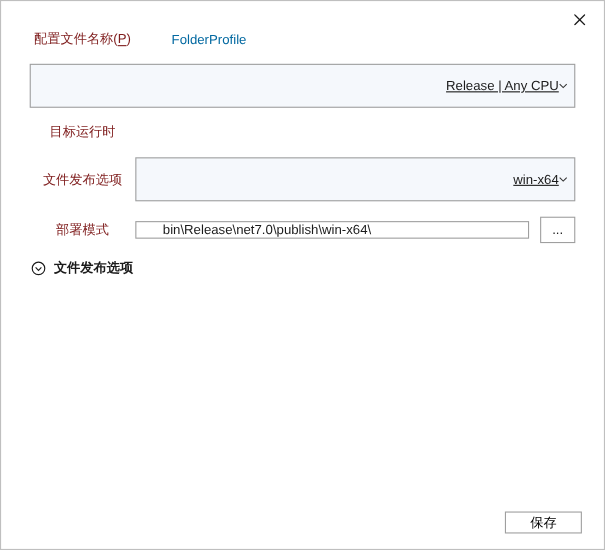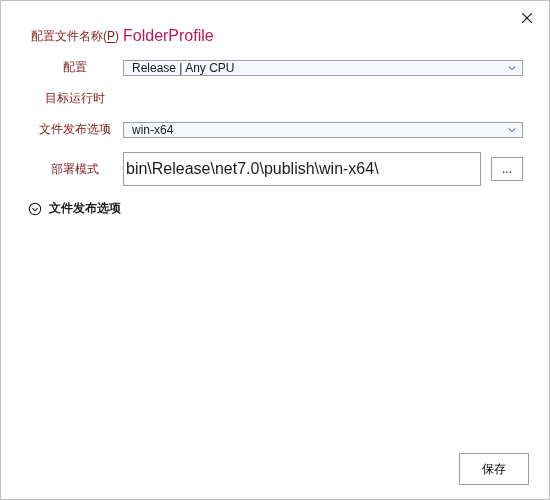--- a/index.html
+++ b/index.html
@@ -35,49 +35,51 @@
     margin-bottom: 14px;
   }
   .row-label {
     width: 96px;
     flex-shrink: 0;
     font-size: 12px;
     color: #7f1d1d;
     text-align: center;
   }
   .row-value-static {
-    font-size: 16px;
-    color: #be185d;
+    font-size: 12px;
+    color: #0369a1;
+    margin-left: 33px;
   }
   .select {
     flex: 1;
     display: flex;
     align-items: center;
-    justify-content: space-between;
+    justify-content: flex-end;
     border: 1px solid #9f9f9f;
     background: #f5f8fc;
-    height: 16px;
+    height: 40px;
     padding: 0 6px 0 8px;
     cursor: pointer;
+    text-decoration: underline;
   }
   .select-text { font-size: 12px; }
   .select-caret svg { width: 8px; height: 8px; display:block; }
   .select.boxed-caret { padding-right: 0; }
   .select.boxed-caret .select-caret {
     width: 18px; height: 100%;
     border-left: 1px solid #9f9f9f;
     display: flex; align-items: center; justify-content: center;
   }
   .text-input {
     flex: 1;
-    height: 34px;
+    height: 16px;
     border: 1px solid #9f9f9f;
     background: #fff;
-    padding: 0 2px;
-    font-size: 16px;
+    padding: 0 24px;
+    font-size: 12px;
     font-family: inherit;
     color: #1b1b1b;
     outline: none;
   }
   .browse-btn {
     width: 32px; height: 24px;
     margin-left: 10px;
     border: 1px solid #9f9f9f;
     background: #fff;
     display: flex; align-items: center; justify-content: center;
@@ -95,21 +97,21 @@
     margin-right: 6px;
   }
   .expander-icon svg { width: 14px; height: 14px; }
   .expander-label { font-size: 12px; font-weight: 600; text-align: right; }
   .footer {
     position: absolute;
     bottom: 14px; right: 20px;
     display: flex; gap: 10px;
   }
   .footer-btn {
-    min-width: 70px; height: 32px;
+    min-width: 70px; height: 20px;
     border: 1px solid #9f9f9f;
     background: #fff;
     font-size: 12px;
     font-family: inherit;
     cursor: pointer;
     display: flex; align-items: center; justify-content: center;
   }
   .underline-hotkey { text-decoration: underline; text-underline-offset: 2px; }
 </style>
 </head>
@@ -127,21 +129,20 @@
 <div class="content">
 
   <div class="row">
     <div class="row-label">
       <span>配置文件名称(</span><span class="underline-hotkey">P</span><span>)</span>
     </div>
     <div class="row-value-static">FolderProfile</div>
   </div>
 
   <div class="row">
-    <div class="row-label">配置</div>
     <div class="select">
       <span class="select-text">Release | Any CPU</span>
       <span class="select-caret">
           <svg viewBox="0 0 10 10">
             <polyline points="1,3 5,7 9,3" fill="none" stroke="#333" stroke-width="1.2"></polyline>
           </svg>
         </span>
     </div>
   </div>
 

